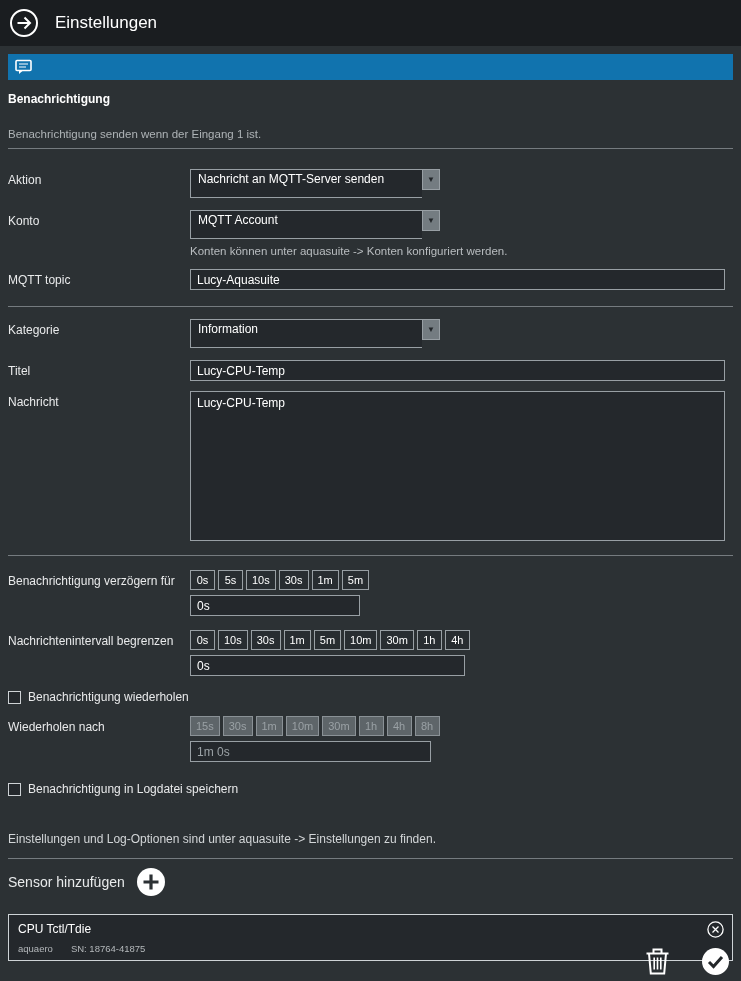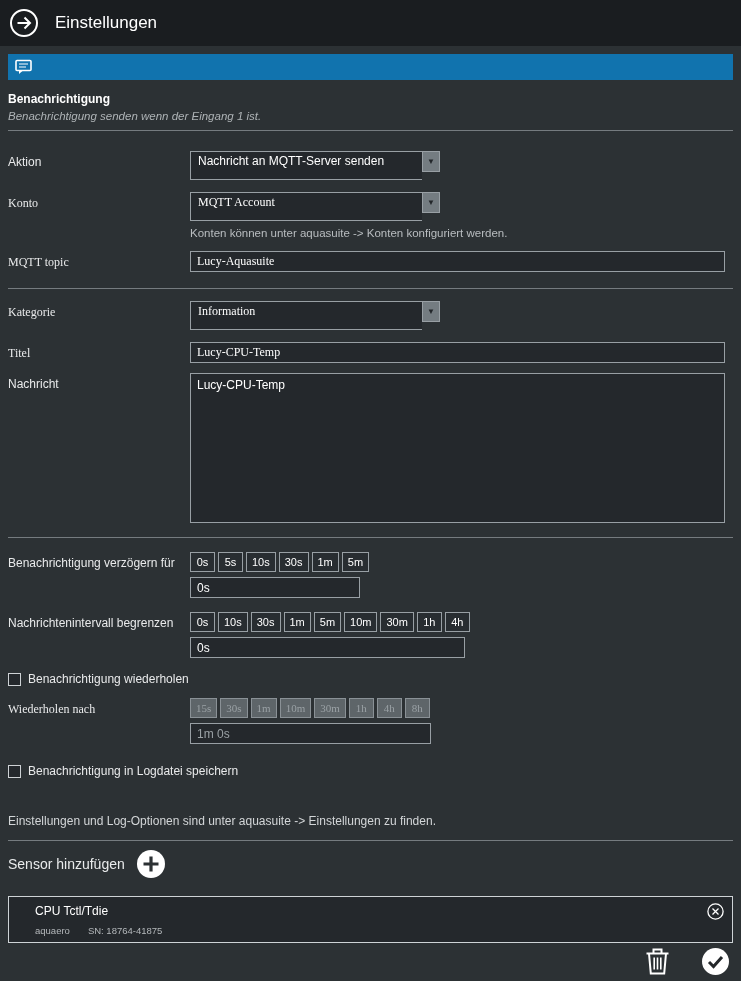--- a/index.html
+++ b/index.html
@@ -29,21 +29,21 @@
     background: #1173ae;
     display: flex;
     align-items: center;
     padding-left: 7px;
   }
 
   .content { padding: 0 8px; }
 
   
   .sec-title { margin-top: 12px; font-size: 12px; font-weight: bold; color: #ffffff; }
-  .sec-sub   { margin-top: 4px; font-size: 11.5px; color: #aeb3b6; font-style: italic; }
+  .sec-sub   { margin-top: 22px; font-size: 11.5px; color: #aeb3b6; }
   .divider   { border: none; border-top: 1px solid #757b7f; margin-top: 8px; }
 
   
   .row { display: flex; align-items: flex-start; }
   .row .lbl { width: 182px; flex-shrink: 0; font-size: 12px; color: #e9eaeb; padding-top: 4px; }
   .field-col { margin-left: 182px; }
 
   .dropdown { display: flex; width: 250px; cursor: pointer; }
   .dd-value {
     flex: 1; height: 29px; background: #24282c;
@@ -87,35 +87,35 @@
 
   
   .ds-head { margin-top: 8px; display: flex; justify-content: space-between; align-items: flex-end; }
   .ds-title { font-size: 12px; color: #c3c7ca; }
   .ds-sub   { margin-top: 5px; font-size: 14px; color: #eff0f1; }
   .ds-add   { display: flex; align-items: center; padding-bottom: 2px; cursor: pointer; }
   .ds-add .add-lbl { font-size: 14px; color: #e9ebec; margin-right: 11px; }
 
   .ds-item {
     margin-top: 15px; border: 1px solid #ced3d6; background: #24282c;
-    padding: 7px 9px 6px 26px; position: relative;
+    padding: 7px 9px 6px 9px; position: relative;
   }
   .ds-item .name { font-size: 12px; color: #ffffff; }
   .ds-item .meta { margin-top: 7px; font-size: 9.5px; color: #b4b8bb; }
   .ds-item .meta .device { margin-right: 18px; }
   .ds-item .path { margin-top: 2px; font-size: 9.5px; color: #b4b8bb; }
   .ds-remove { position: absolute; top: 6px; right: 8px; cursor: pointer; line-height: 0; }
 
   
   .actions { position: absolute; right: 11px; bottom: 5px; display: flex; align-items: center; }
   .actions .act { cursor: pointer; line-height: 0; }
   .actions .act + .act { margin-left: 30px; }
 
   
-  .mt20 { margin-top: 20px; } .mt14 { margin-top: 14px; } .mt12 { margin-top: 12px; font-family: Liberation Serif, serif; }
+  .mt20 { margin-top: 20px; } .mt14 { margin-top: 14px; } .mt12 { margin-top: 12px; }
   .mt10 { margin-top: 10px; } .mt16 { margin-top: 16px; } .mt5 { margin-top: 5px; }
 </style>
 </head>
 <body>
 
 <div class="titlebar">
   <div class="nav-icon">
     <svg width="30" height="30" viewBox="0 0 30 30">
       <circle cx="15" cy="15" r="13" fill="none" stroke="#ffffff" stroke-width="2"></circle>
       <path d="M8.5 15 H20" stroke="#ffffff" stroke-width="2" fill="none"></path>

